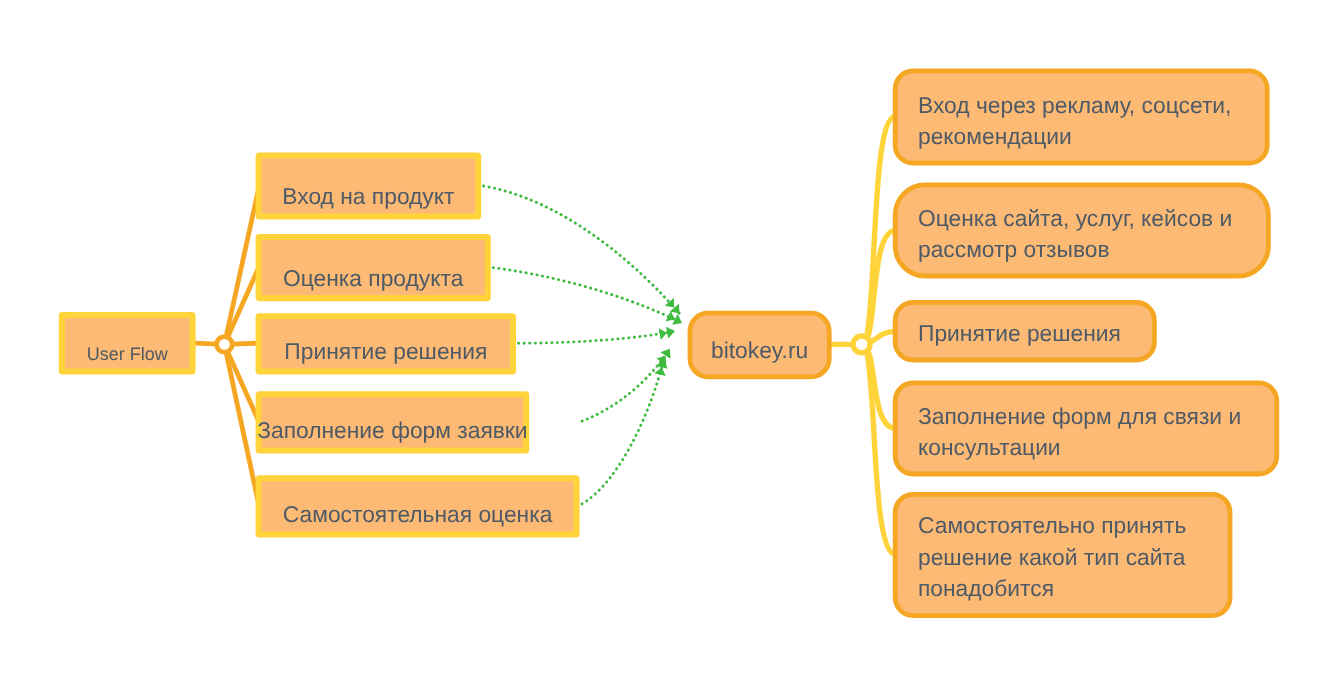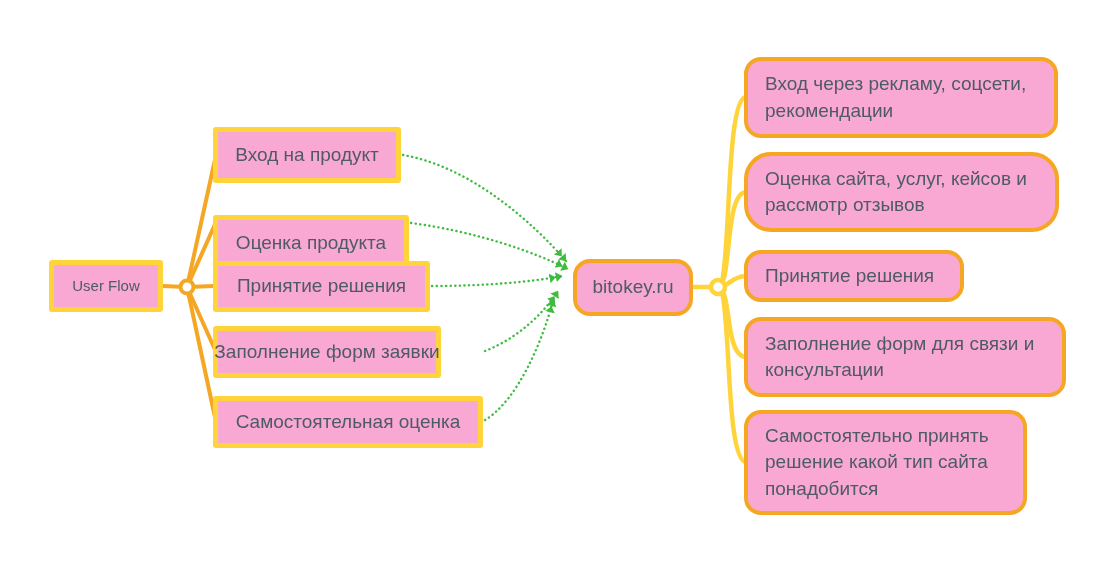--- a/index.html
+++ b/index.html
@@ -22,22 +22,22 @@
   .st-orange path{stroke:var(--orange);stroke-width:4;fill:none;stroke-linecap:round;}
   .st-orange circle{stroke:var(--orange);stroke-width:4;fill:#fff;}
   .st-yellow path{stroke:var(--yellow);stroke-width:4.5;fill:none;stroke-linecap:round;}
   .st-yellow circle{stroke:var(--yellow);stroke-width:4.5;fill:#fff;}
   .st-green path{stroke:var(--green);stroke-width:2.4;fill:none;
     stroke-dasharray:0.2 4.4;stroke-linecap:round;}
   .mk{fill:var(--green);}
   .node{
     position:absolute;
     box-sizing:border-box;
-    background:#f9a8d4;
-    display:flex;align-items:center;
+    background:#fdba74;
+    display:flex;align-items:flex-end;
     font-size:19px;line-height:1.38;
     color:var(--text);
   }
   .sq{
     border:5px solid var(--yellow);
     border-radius:3px;
     justify-content:center;text-align:center;
     white-space:nowrap;
     padding:0 6px;
   }
@@ -90,21 +90,21 @@
     </g>
   </svg>
 
   <div class="node sq" style="left:49px;top:260px;width:114px;height:52px;font-size:15px;">
     <span>User Flow</span>
   </div>
 
   <div class="node sq" style="left:213px;top:127px;width:188px;height:56px;">
     <span>Вход на продукт</span>
   </div>
-  <div class="node sq" style="left:213px;top:195px;width:196px;height:56px;margin-top:20px;">
+  <div class="node sq" style="left:213px;top:195px;width:196px;height:56px;">
     <span>Оценка продукта</span>
   </div>
   <div class="node sq" style="left:213px;top:261px;width:217px;height:51px;">
     <span>Принятие решения</span>
   </div>
   <div class="node sq" style="left:213px;top:326px;width:228px;height:52px;">
     <span>Заполнение форм заявки</span>
   </div>
   <div class="node rd center-node" style="left:573px;top:259px;width:120px;height:57px;">
     <span>bitokey.ru</span>

